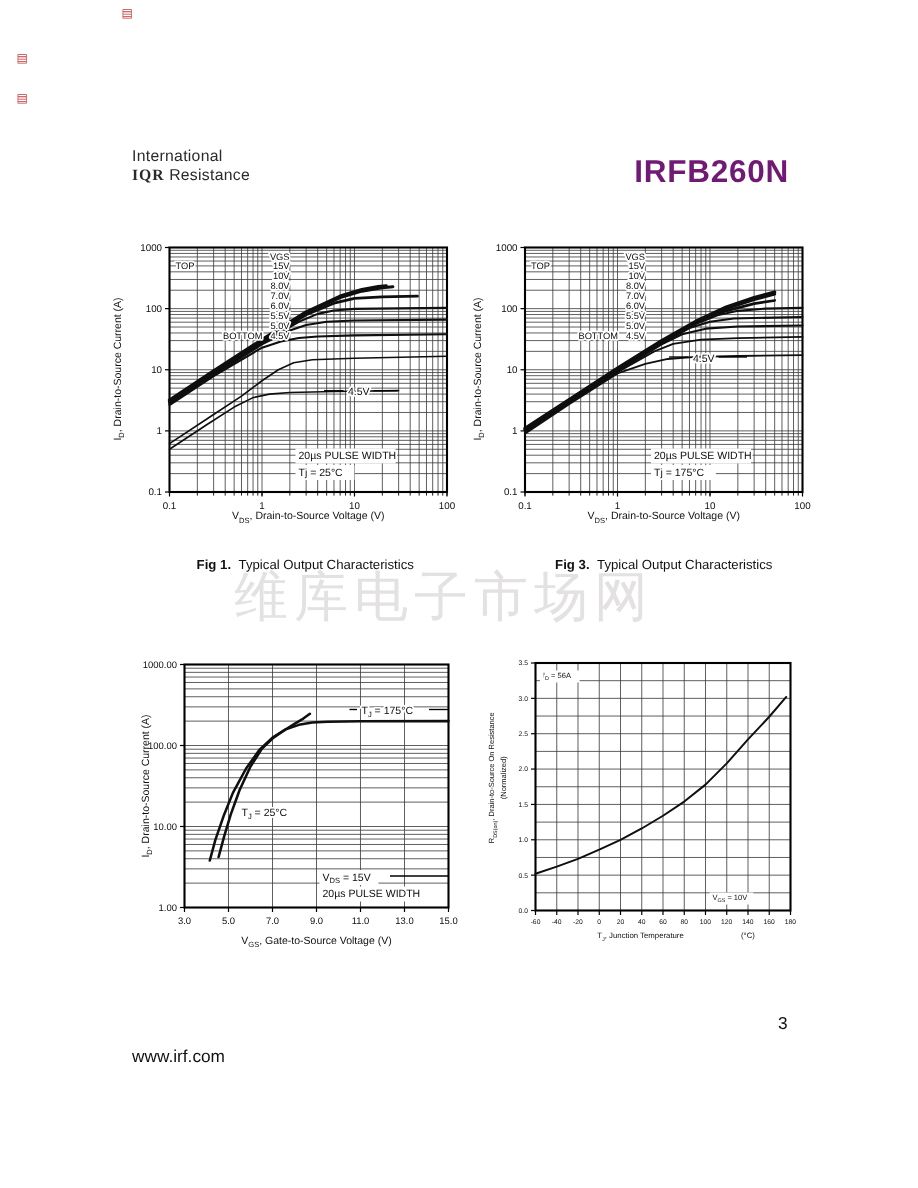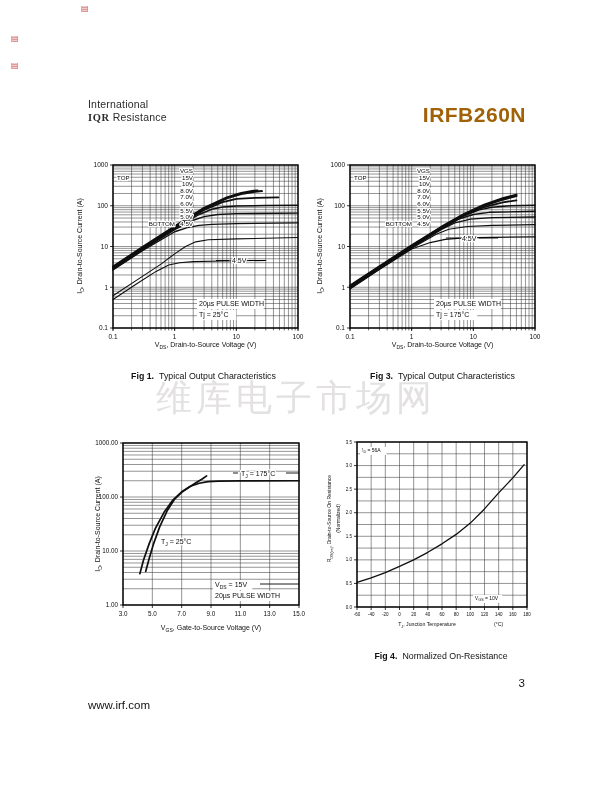--- a/index.html
+++ b/index.html
@@ -2,21 +2,21 @@
 <html><head>
 <meta charset="utf-8">
 <style>
   html,body{margin:0;padding:0;background:#888;}
   .page{position:relative;width:612px;height:792px;background:#fff;overflow:hidden;
         font-family:"Liberation Sans","DejaVu Sans",sans-serif;color:#1a1a1a;margin:0 auto;}
   
   .logo{position:absolute;left:88px;top:98px;font-size:10.5px;color:#2b2b2b;line-height:13px;letter-spacing:.2px;}
   .logo .ior{font-weight:700;letter-spacing:.6px;font-family:Liberation Serif, serif;}
   .title{position:absolute;left:280px;top:103px;width:246px;text-align:right;
-         font-size:21px;font-weight:700;letter-spacing:.5px;color:#a16207;}
+         font-size:21px;font-weight:700;letter-spacing:.5px;color:#701a75;}
   
   .stray{position:absolute;font-size:8px;color:#c43b3b;line-height:8px;}
   #s1{left:81px;top:5px;} #s2{left:11px;top:35px;} #s3{left:11px;top:62px;}
   
   .watermark{position:absolute;left:156px;top:374px;font-size:36px;letter-spacing:4px;
              color:#e3e1e1;white-space:nowrap;z-index:5;}
   
   svg.plot{position:absolute;overflow:visible;}
   #fig1-svg{left:68px;top:153px;} #fig2-svg{left:305px;top:153px;}
   #fig3-svg{left:78px;top:431px;} #fig4-svg{left:312px;top:430px;}
@@ -507,19 +507,18 @@
       <rect x="116" y="153" width="29.2" height="8" fill="#fff"></rect>
       <text class="halo" x="118" y="158" font-size="5">V<tspan dy="1.20" style="font-size:72%">GS</tspan><tspan dy="-1.20">​</tspan> = 10V</text>
     </svg>
   <div class="ylabel" id="yl4">
     <div>R<sub>DS(on)</sub>, Drain-to-Source On Resistance</div>
     <div>(Normalized)</div>
   </div>
   <div class="xlabel" id="xl4">T<sub>J</sub>, Junction Temperature</div>
   <div class="xlabel" id="xl4u">(°C)</div>
   <div class="caption" id="cap4">
-    <div><span class="cb">Fig 4.</span><span class="cr">Normalized On-Resistance</span></div>
   </div>
 
   <div class="site">www.irf.com</div>
   <div class="pageno">3</div>
 
 </div>
 
 </body></html>

